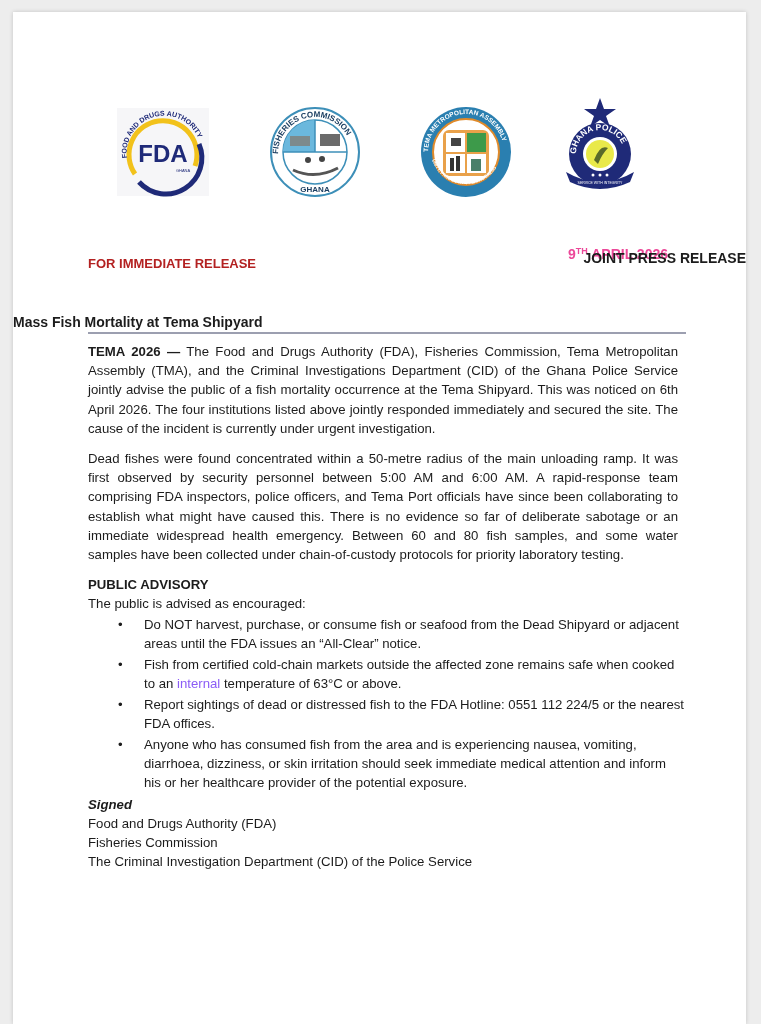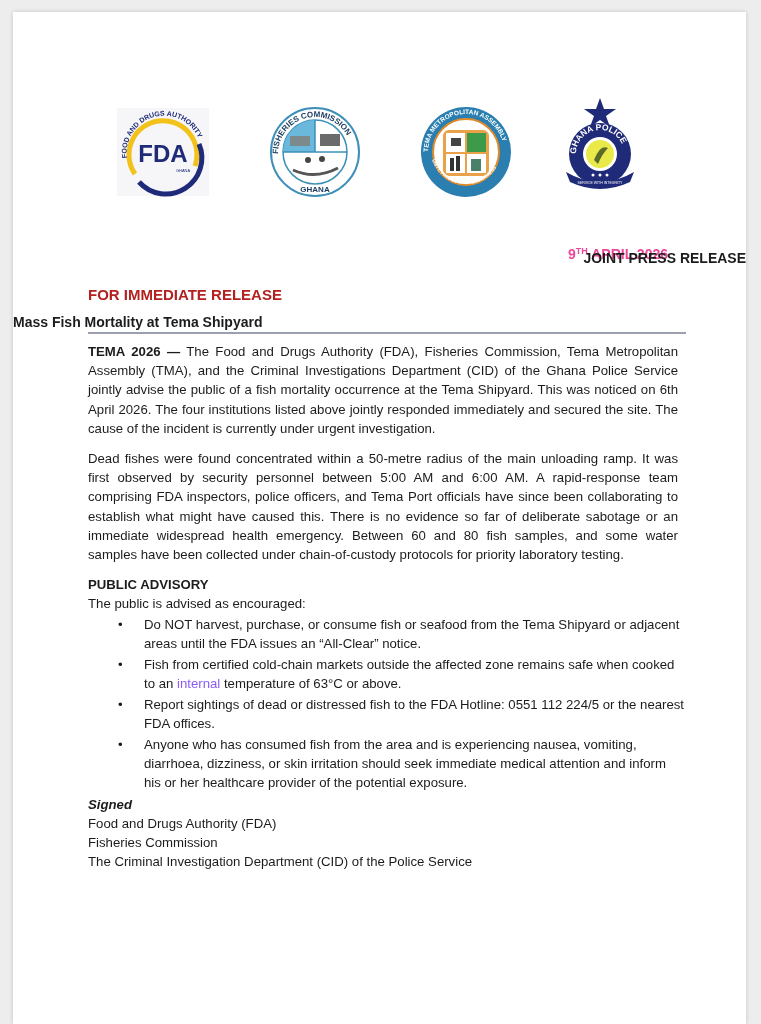--- a/index.html
+++ b/index.html
@@ -21,22 +21,22 @@
   .date {
     position:absolute; right:78px; top:205px;
     font-weight:bold; font-size:14px; color:#ec4899;margin-top:29px;
   }
   .date sup { font-size:9px; vertical-align:5px; }
   .jpr {
     position:absolute; left:0; width:100%; top:238px; text-align:right;
     font-weight:bold; font-size:14px;
   }
   .imm {
-    position:absolute; left:75px; top:274px;
-    font-weight:bold; font-size:15px; color:#b32121;
+    position:absolute; left:75px; top:244px;
+    font-weight:bold; font-size:13px; color:#b32121;
   }
   .headline {
     position:absolute; left:0; width:100%; top:302px; text-align:left;
     font-weight:bold; font-size:14px;
   }
   .rule {
     position:absolute; left:75px; width:598px; top:320px; height:2px;
     background:#9c9fb0;
   }
   .body {
@@ -137,21 +137,21 @@
   <div class="headline">Mass Fish Mortality at Tema Shipyard</div>
   <div class="rule"></div>
 
   <div class="body">
     <p><b>TEMA 2026 —</b><span> The Food and Drugs Authority (FDA), Fisheries Commission, Tema Metropolitan Assembly (TMA), and the Criminal Investigations Department (CID) of the Ghana Police Service jointly advise the public of a fish mortality occurrence at the Tema Shipyard. This was noticed on 6th April 2026. The four institutions listed above jointly responded immediately and secured the site. The cause of the incident is currently under urgent investigation.</span></p>
     <p>Dead fishes were found concentrated within a 50-metre radius of the main unloading ramp. It was first observed by security personnel between 5:00 AM and 6:00 AM. A rapid-response team comprising FDA inspectors, police officers, and Tema Port officials have since been collaborating to establish what might have caused this. There is no evidence so far of deliberate sabotage or an immediate widespread health emergency. Between 60 and 80 fish samples, and some water samples have been collected under chain-of-custody protocols for priority laboratory testing.</p>
 
     <div class="adv-title">PUBLIC ADVISORY</div>
     <div class="adv-intro">The public is advised as encouraged:</div>
     <ul class="adv">
-      <li><span class="bullet">•</span><span>Do NOT harvest, purchase, or consume fish or seafood from the Tema Shipyard or adjacent areas until the FDA issues an “All-Clear” notice.</span></li>
+      <li><span class="bullet">•</span><span>Do NOT harvest, purchase, or consume fish or seafood from the Dead Shipyard or adjacent areas until the FDA issues an “All-Clear” notice.</span></li>
       <li><span class="bullet">•</span><span>Fish from certified cold-chain markets outside the affected zone remains safe when cooked to an </span><span class="red">internal</span><span> temperature of 63°C or above.</span></li>
       <li><span class="bullet">•</span><span>Report sightings of dead or distressed fish to the FDA Hotline: 0551 112 224/5 or the nearest FDA offices.</span></li>
       <li><span class="bullet">•</span><span>Anyone who has consumed fish from the area and is experiencing nausea, vomiting, diarrhoea, dizziness, or skin irritation should seek immediate medical attention and inform his or her healthcare provider of the potential exposure.</span></li>
     </ul>
 
 
     <div class="signed">Signed</div>
     <div class="signer">Food and Drugs Authority (FDA)</div>
     <div class="signer">Fisheries Commission</div>
     <div class="signer">The Criminal Investigation Department (CID) of the Police Service</div>

